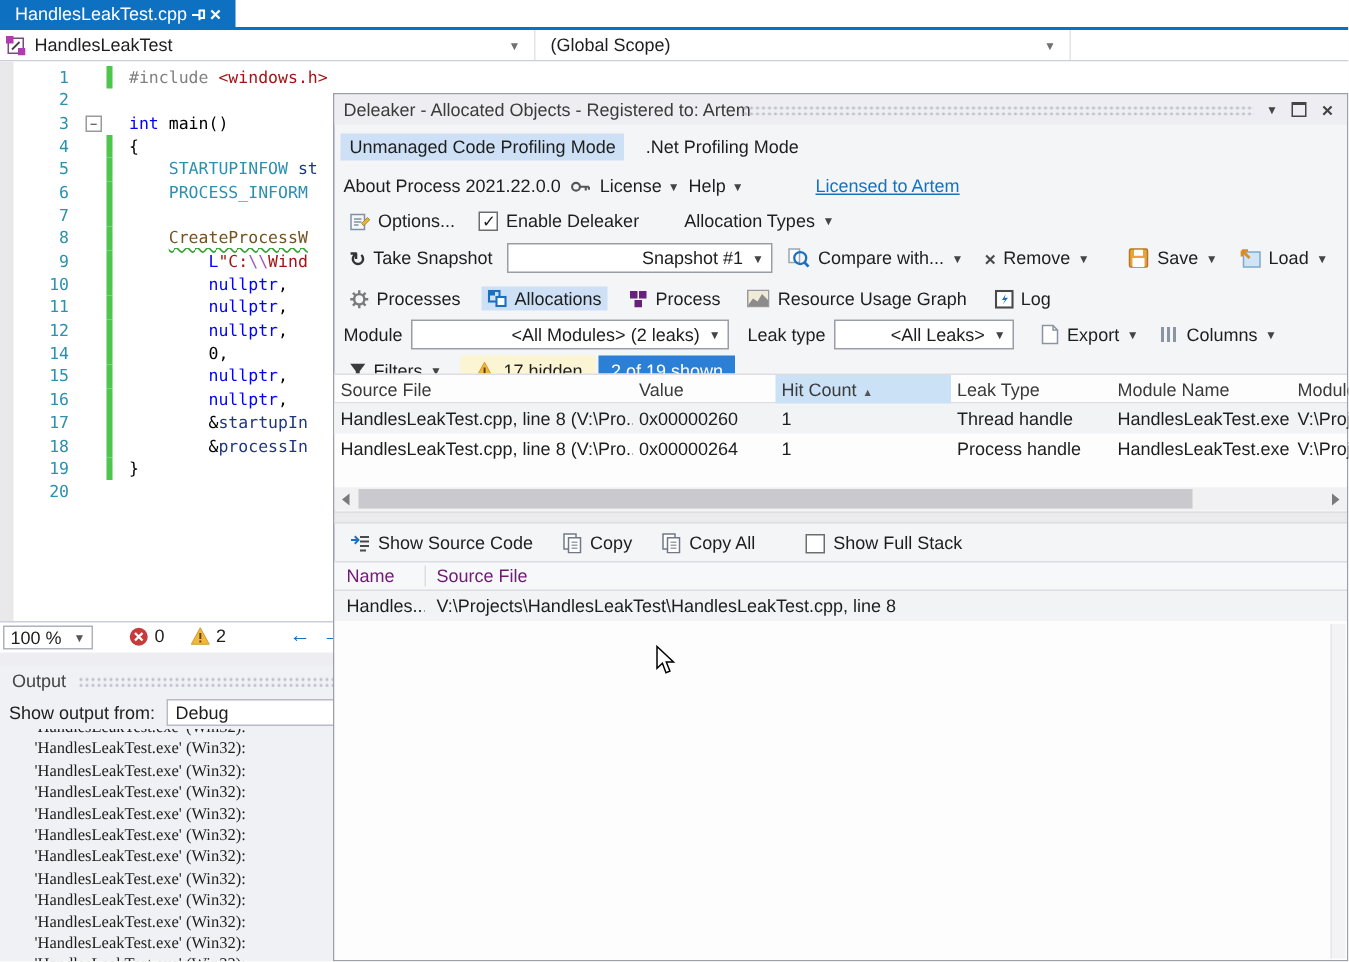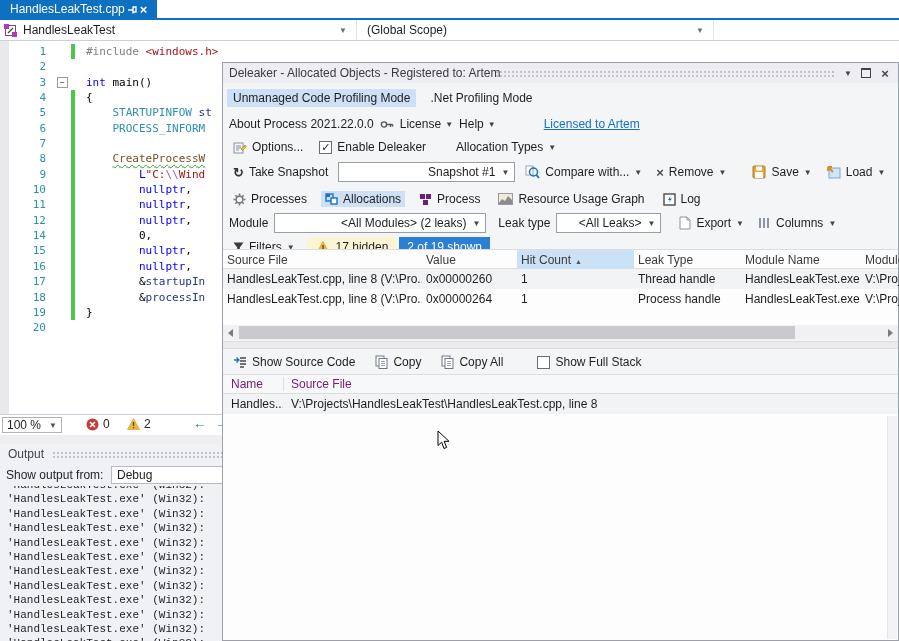--- a/index.html
+++ b/index.html
@@ -54,22 +54,22 @@
   .h-splitter{position:absolute;left:0;top:435px;width:899px;height:9px;background:#eeeef2;}
   .output{position:absolute;left:0;top:444px;width:899px;height:197px;background:#f0f1f4;}
   .out-title{position:absolute;left:0;top:0;width:100%;height:20px;}
   .out-title .lbl{position:absolute;left:8px;top:3px;color:#444;}
   .dots{background-image:radial-gradient(circle,#bfc2cc 1px,transparent 1.1px);background-size:4px 4px;}
   .out-dots{position:absolute;left:52px;right:8px;top:7px;height:7px;}
   .out-toolbar{position:absolute;left:0;top:20px;width:899px;height:22px;background:#f0f1f4;z-index:2;}
   .out-toolbar .lbl{position:absolute;left:6px;top:4px;}
   .out-combo{position:absolute;left:111px;top:2px;width:150px;height:18px;background:#fff;border:1px solid #b7bac4;
              box-sizing:border-box;padding:1px 5px;}
-  .out-text{position:absolute;left:0;top:34px;width:222px;height:163px;overflow:hidden;z-index:1;
-            font-family:Liberation Mono, monospace;font-size:11px;color:#1e1e1e;}
+  .out-text{position:absolute;left:16px;top:34px;width:222px;height:163px;overflow:hidden;z-index:1;
+            font-family:Liberation Serif, serif;font-size:11px;color:#1e1e1e;}
   .out-line{height:14.4px;line-height:14.4px;white-space:pre;padding-left:7px;}
 
   
   .deleaker{position:absolute;left:222px;top:62px;width:677px;height:579px;background:#f4f5f7;
             border:1px solid #9aa0aa;box-sizing:border-box;z-index:10;}
   .dk-title{position:absolute;left:0;top:0;right:0;height:20px;background:#eeeef2;}
   .dk-title .lbl{position:absolute;left:6px;top:3px;color:#3b3b3b;}
   .dk-title-dots{position:absolute;left:272px;right:62px;top:7px;height:7px;}
   .dk-btn{position:absolute;top:2px;width:16px;height:16px;display:flex;align-items:center;justify-content:center;color:#444;}
   .dk-min{right:42px;font-size:8px;}
@@ -93,21 +93,21 @@
   .dk-item.sel{background:#cde0f5;}
   .arr{color:#444;font-size:8px;}
   .combo{display:inline-flex;align-items:center;justify-content:flex-end;background:#fff;
          border:1px solid #999da6;height:20px;padding:0 5px;box-sizing:border-box;white-space:nowrap;}
   .combo .arr{margin-left:6px;}
   .snap-combo{width:177px;}
   .cbx{width:13px;height:13px;background:#fff;border:1px solid #6d6d6d;display:inline-flex;
        align-items:center;justify-content:center;font-size:11px;color:#222;box-sizing:border-box;}
 
   .dk-modrow{top:148px;height:24px;gap:6px;}
-  .mod-combo{width:212px;} .leak-combo{width:105px;}
+  .mod-combo{width:212px;} .leak-combo{width:120px;}
 
   .dk-filters{top:174px;height:20px;gap:8px;}
   .chip-warn{background:#fbf5d3;display:inline-flex;gap:6px;padding:0 9px;height:20px;align-items:center;}
   .chip-shown{background:#2b7fd4;color:#fff;padding:0 8px;height:20px;display:inline-flex;align-items:center;}
 
   
   .dk-table{position:absolute;left:0;top:186px;right:0;height:76px;background:#fdfdfe;}
   .t-hdr{position:absolute;left:0;top:0;right:0;height:20px;border-top:1px solid #dcdce2;border-bottom:1px solid #dcdce2;box-sizing:border-box;color:#3b3b3b;}
   .t-row{position:absolute;left:0;right:0;height:20px;}
   .t-row.alt{background:#f2f3f5;}

